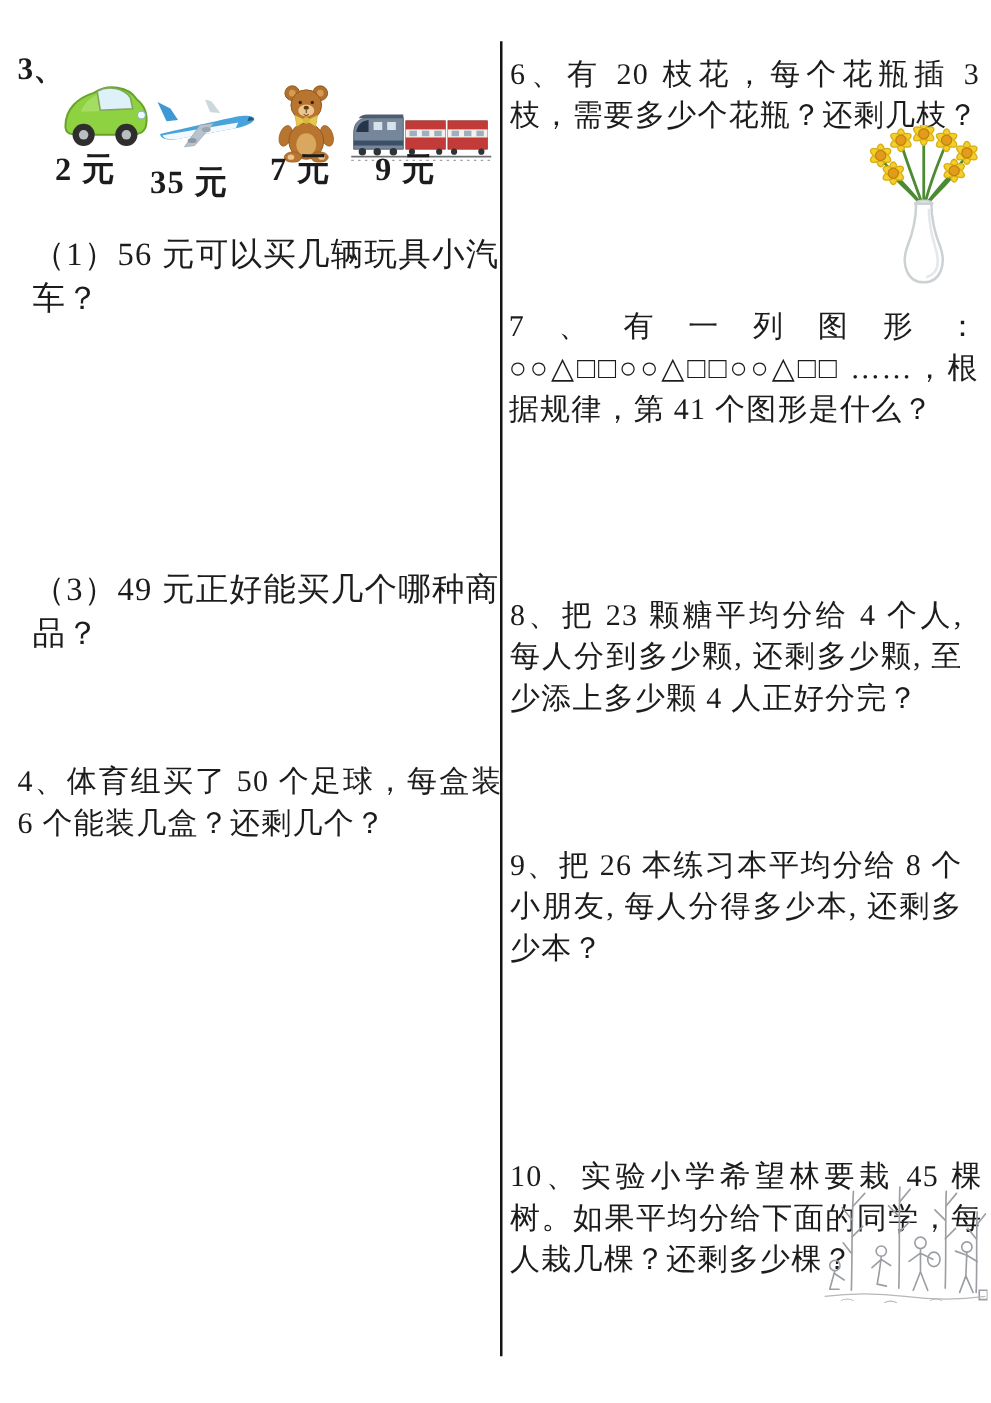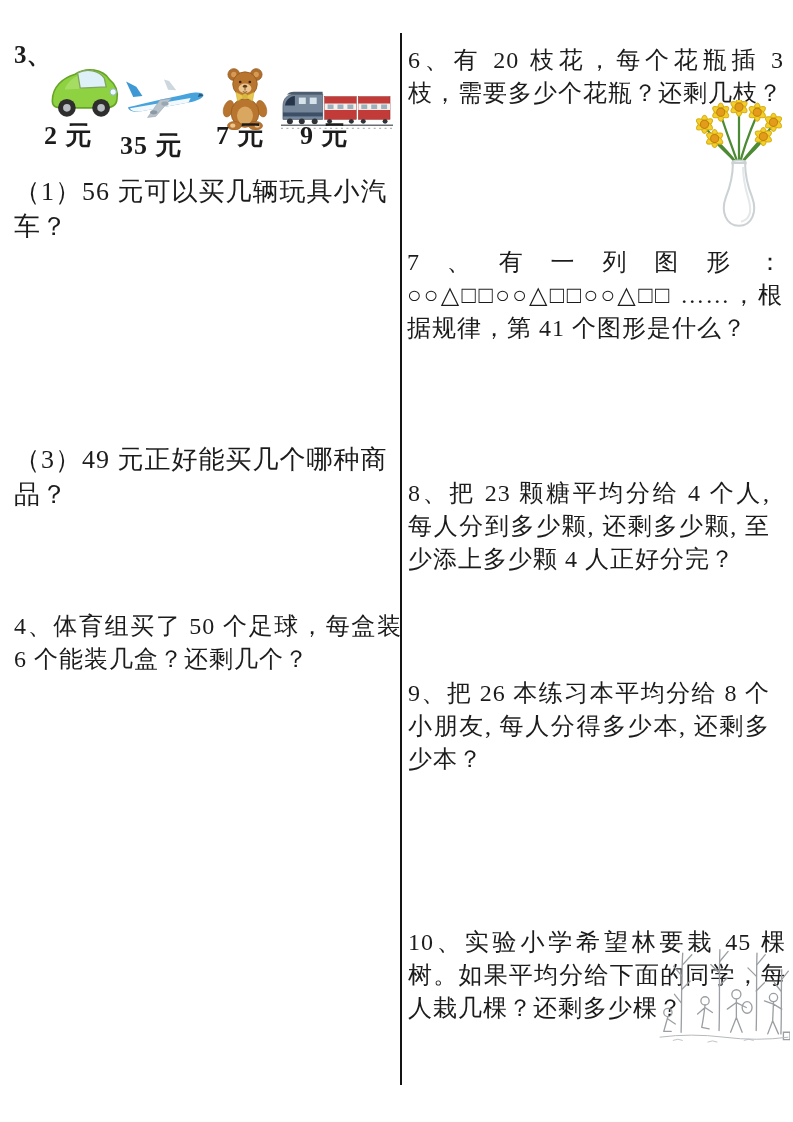--- a/index.html
+++ b/index.html
@@ -3,21 +3,21 @@
 <meta charset="utf-8">
 <style>
   html,body { margin:0; padding:0; background:#ffffff; }
   .page {
     position:relative; width:793px; height:1122px; background:#ffffff;
     font-family:"Liberation Serif","DejaVu Serif",serif; color:#1c1c1c;
     overflow:hidden;
   }
   .divider { position:absolute; left:400px; top:33px; width:2px; height:1052px; background:#141414; }
   .prob { position:absolute; margin:0; font-size:24px; line-height:33px; letter-spacing:1px; text-align:justify; }
-  .q    { position:absolute; margin:0; font-size:26px; line-height:35px; letter-spacing:1px; }
+  .q    { position:absolute; margin:12px; font-size:26px; line-height:35px; letter-spacing:1px; }
   .pnum { position:absolute; margin:0; font-size:25px; font-weight:bold; }
   .price{ position:absolute; margin:0; font-size:26px; font-weight:bold; letter-spacing:1px; white-space:nowrap; }
   .illus{ position:absolute; }
   svg { display:block; }
 </style>
 </head>
 <body>
 
 <div class="page">
 

